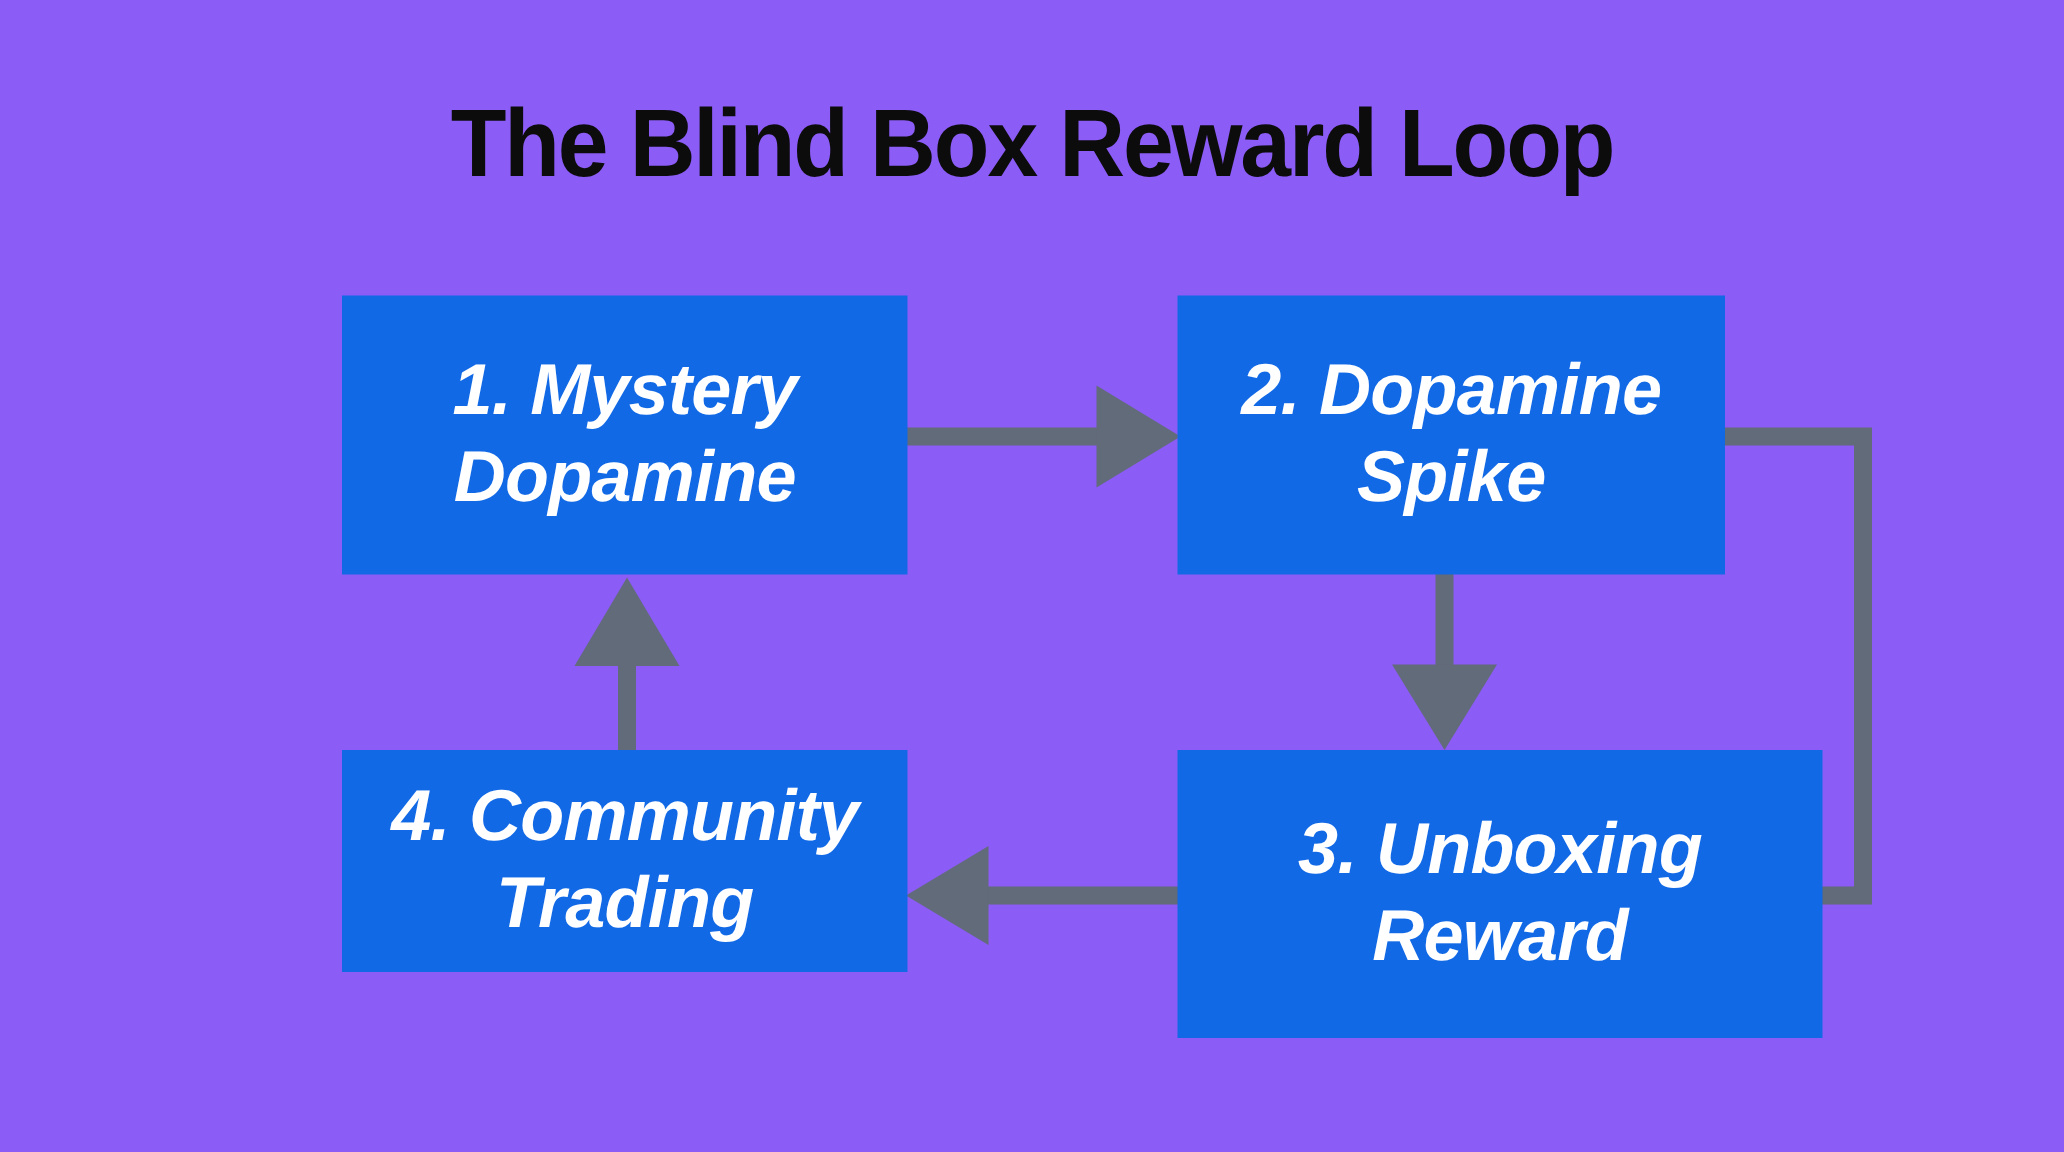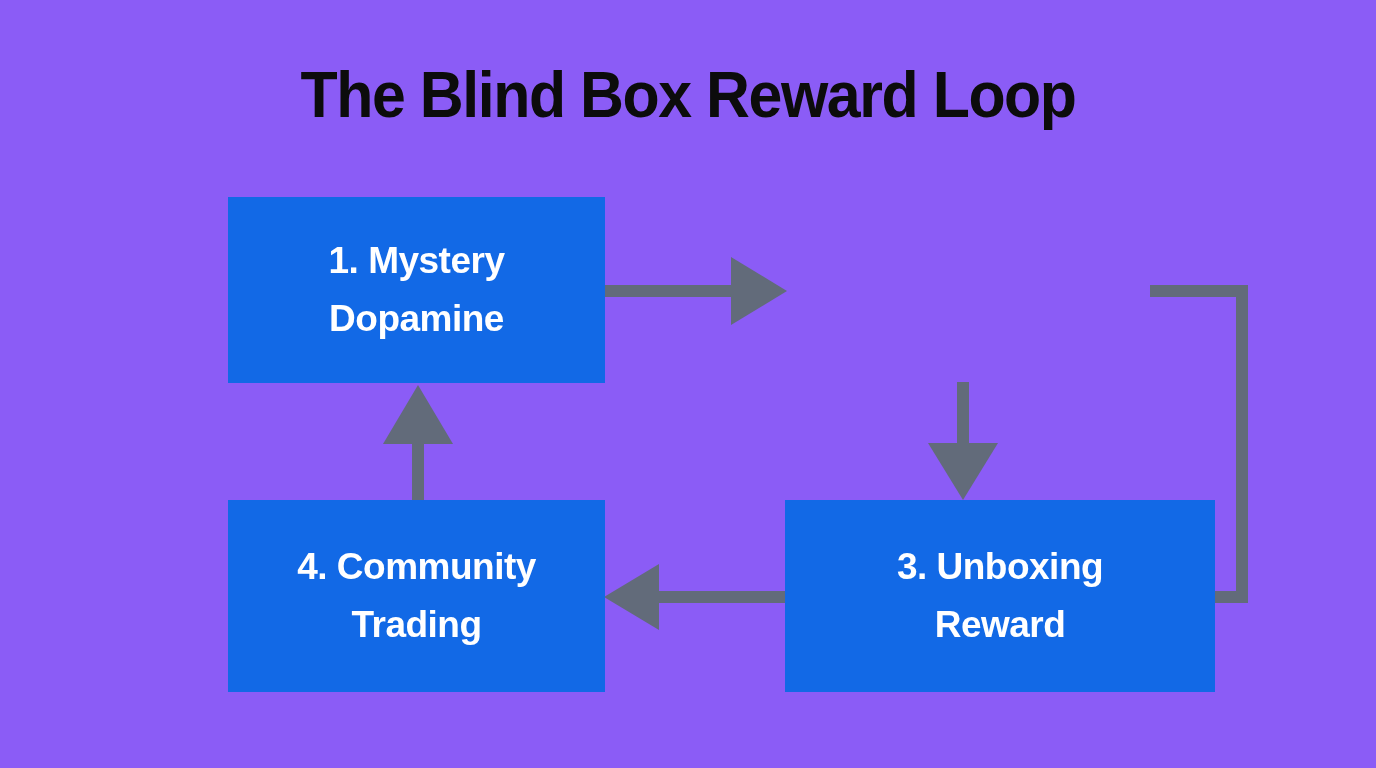--- a/index.html
+++ b/index.html
@@ -42,30 +42,31 @@
   .node {
     position: absolute;
     background: #1269e6;
     color: #ffffff;
     display: flex;
     align-items: center;
     justify-content: center;
     text-align: center;
   }
   .node-label {
-    font-size: 37px;
+    font-size: 48px;
     font-weight: 700;
     line-height: 58px;
     letter-spacing: -0.5px;
+    font-style: italic;
   }
   .node-label .line { display: block; }
   .node-1 { left: 228px; top: 197px; width: 377px; height: 186px; }
   .node-2 { left: 785px; top: 197px; width: 365px; height: 186px; }
   .node-3 { left: 785px; top: 500px; width: 430px; height: 192px; }
-  .node-4 { left: 228px; top: 500px; width: 377px; height: 192px; }
+  .node-4 { left: 228px; top: 500px; width: 377px; height: 148px; }
   .arrow-fill { fill: #626b7a; }
   .arrow-stroke { stroke: #626b7a; stroke-width: 12; fill: none; }
 </style>
 </head>
 <body>
 
 <div class="canvas">
 
   <h1 class="diagram-title">The Blind Box Reward Loop</h1>
 
@@ -97,20 +98,26 @@
     </g>
   </svg>
 
   <div class="node node-1">
     <div class="node-label">
       <span class="line">1. Mystery</span>
       <span class="line">Dopamine</span>
     </div>
   </div>
 
+  <div class="node node-2">
+    <div class="node-label">
+      <span class="line">2. Dopamine</span>
+      <span class="line">Spike</span>
+    </div>
+  </div>
 
   <div class="node node-3">
     <div class="node-label">
       <span class="line">3. Unboxing</span>
       <span class="line">Reward</span>
     </div>
   </div>
 
   <div class="node node-4">
     <div class="node-label">

